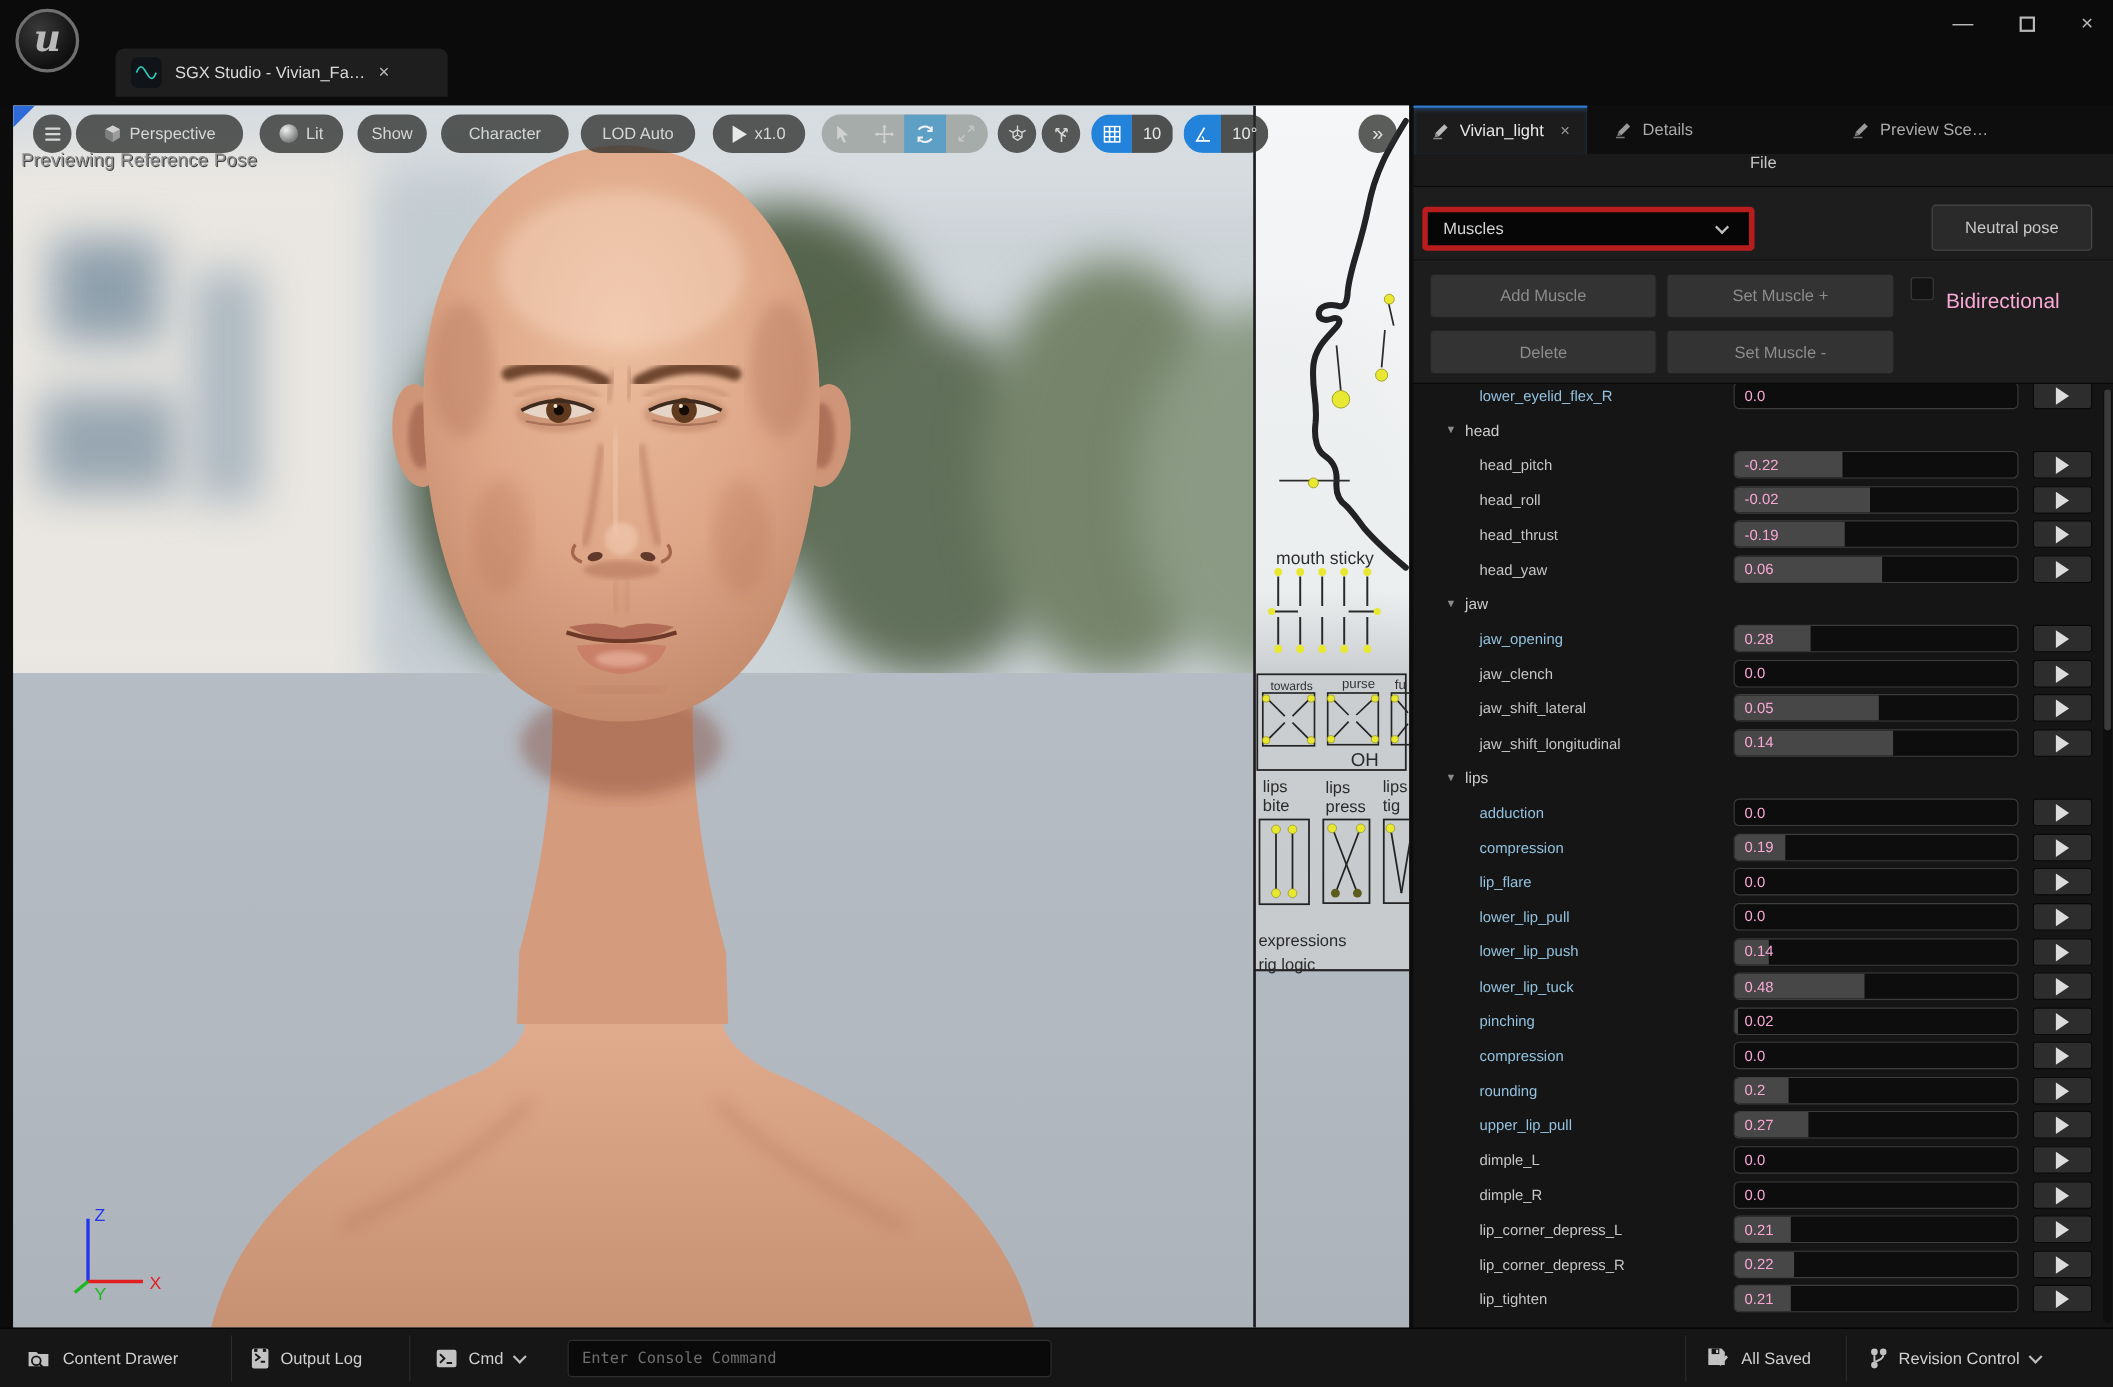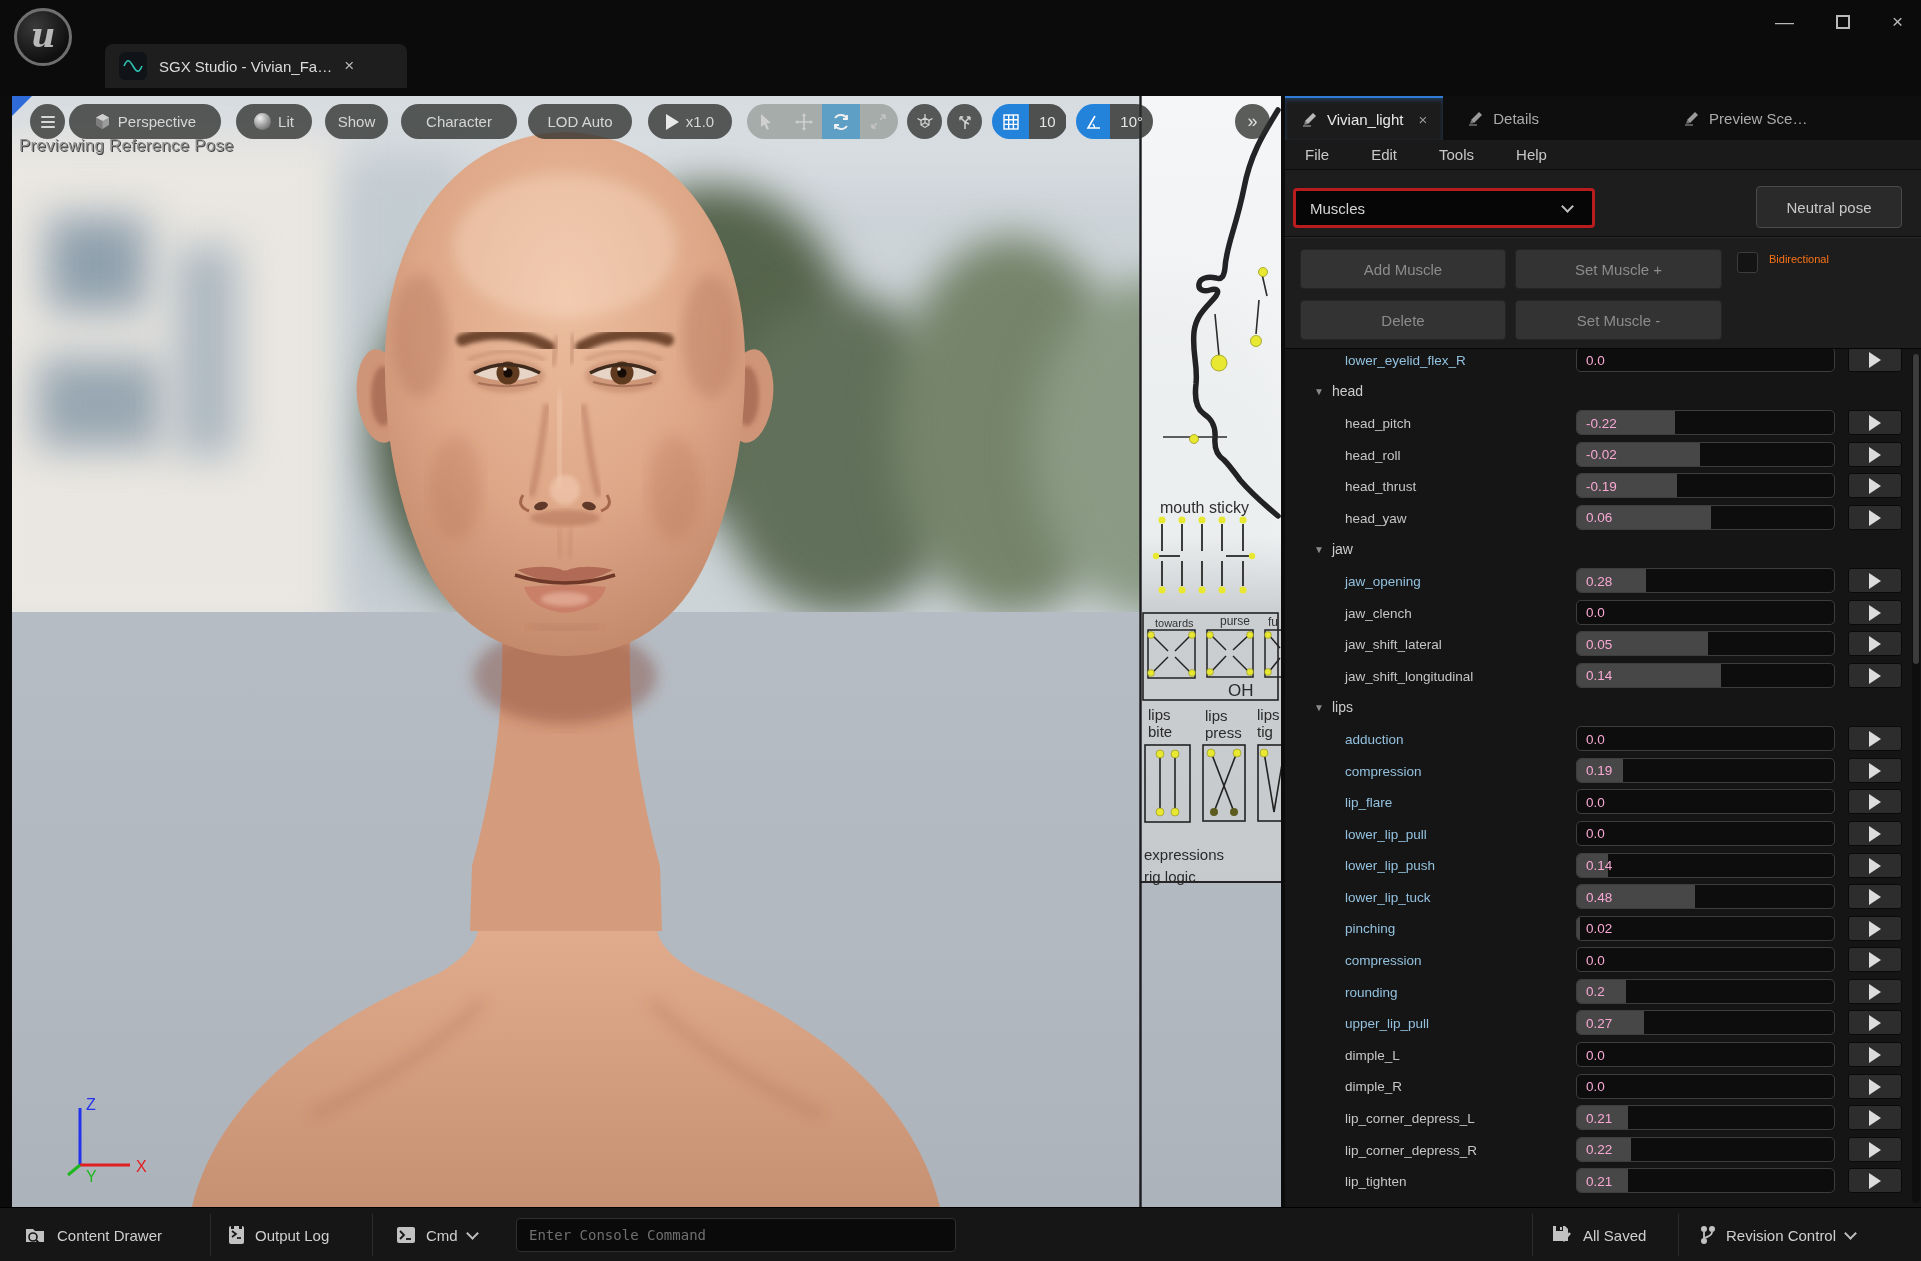--- a/index.html
+++ b/index.html
@@ -51,33 +51,33 @@
   .corner{position:absolute;left:0;top:0;width:0;height:0;border-top:20px solid #2f6bd8;border-right:20px solid transparent;}
   .pose-label{position:absolute;left:7px;top:40px;font-size:17px;color:#8f8f8f;letter-spacing:0.2px;
     text-shadow:1px 1px 0 rgba(35,35,35,0.85);}
 
   
   .panel{position:absolute;left:1285px;top:96px;width:636px;height:1111px;background:#151515;}
   .ptabs{position:absolute;left:0;top:0;width:100%;height:44px;background:#0e0e0e;display:flex;}
   .ptab{display:flex;align-items:center;gap:9px;padding:0 16px;color:#ababab;font-size:15px;height:44px;}
   .ptab.active{background:#1c1c1c;color:#e9e9e9;border-top:2px solid #2f7cd6;box-shadow:inset 0 2px 4px rgba(47,124,214,0.35);}
   .ptab .tclose{color:#9a9a9a;margin-left:6px;}
-  .menubar{position:absolute;left:0;top:44px;width:100%;height:30px;background:#1a1a1a;display:flex;align-items:center;gap:42px;padding:0 20px;border-bottom:1px solid #0a0a0a;}
+  .menubar{position:absolute;left:0;top:44px;width:100%;height:30px;background:#1a1a1a;display:flex;align-items:center;gap:42px;padding:0 20px;border-bottom:1px solid #0a0a0a;flex-direction:column;}
   .menubar span{color:#c8c8c8;font-size:15px;}
   .toolbox{position:absolute;left:0;top:74px;width:100%;height:179px;background:#1d1d1d;border-bottom:1px solid #060606;}
-  .dropdown{position:absolute;left:8px;top:18px;width:302px;height:40px;background:#060606;border:3px solid #b91c1c;border-radius:4px;
+  .dropdown{position:absolute;left:8px;top:18px;width:302px;height:40px;background:#060606;border:5px solid #b91c1c;border-radius:4px;
     display:flex;align-items:center;color:#d5d5d5;font-size:15px;padding:0 14px;}
   .chev{width:9px;height:9px;border-right:2px solid #bdbdbd;border-bottom:2px solid #bdbdbd;transform:rotate(45deg);margin-top:-4px;}
   .dropdown .chev{position:absolute;right:20px;}
   .btn{position:absolute;background:#333333;border:1px solid #242424;border-radius:4px;color:#8c8c8c;font-size:15px;
     display:flex;align-items:center;justify-content:center;}
   .btn.light{background:#2a2a2a;border:1px solid #4a4a4a;color:#c9c9c9;}
   .tb-divider{position:absolute;left:0;top:66px;width:100%;height:2px;background:#0c0c0c;border-bottom:1px solid #2a2a2a;}
   .checkbox{position:absolute;left:452px;top:82px;width:21px;height:21px;background:#141414;border:1px solid #3c3c3c;border-radius:3px;}
-  .cblabel{position:absolute;left:484px;top:83px;color:#f97316;font-size:11px;}
+  .cblabel{position:absolute;left:484px;top:94px;color:#f9a8d4;font-size:19px;}
 
   
   .params{position:absolute;left:0;top:253px;right:10px;bottom:0;overflow:hidden;background:#151515;}
   .prow{position:relative;height:31.6px;}
   .prow:first-child{margin-top:-5px;}
   .plabel{position:absolute;left:60px;top:50%;transform:translateY(-50%);font-size:13.5px;color:#c6c6c6;}
   .plabel.blue{color:#93c1de;}
   .grp{position:absolute;left:29px;top:50%;transform:translateY(-50%);display:flex;align-items:center;gap:8px;}
   .grp .tri{color:#8a8a8a;font-size:10px;}
   .grp .gname{color:#cccccc;font-size:14px;}

